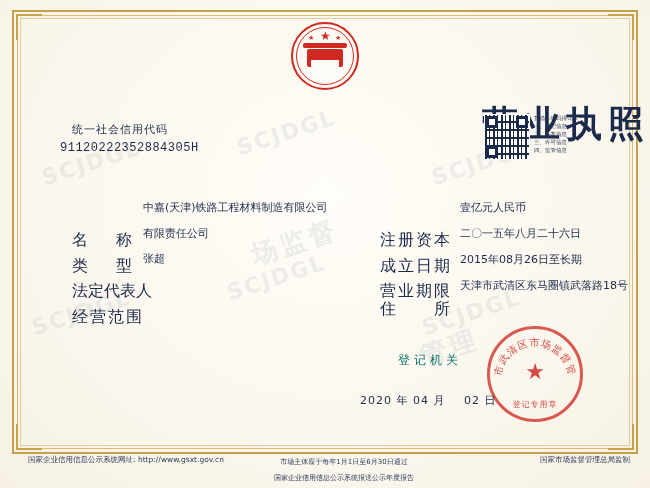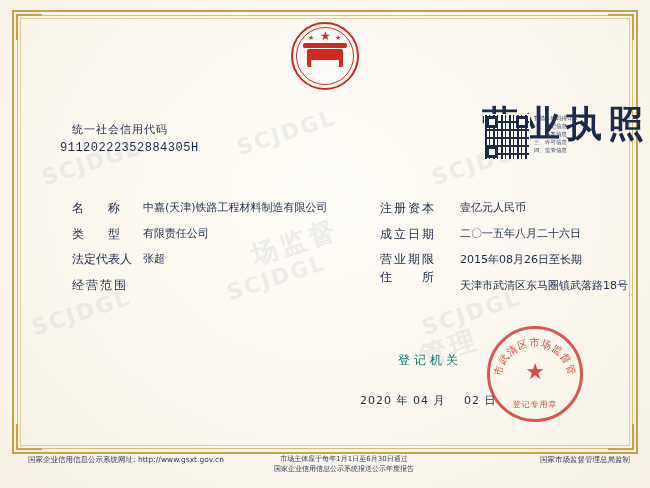--- a/index.html
+++ b/index.html
@@ -211,24 +211,25 @@
     width: 60px;
     font-size: 5.5px;
     line-height: 8px;
     color: #2b3a57;
     letter-spacing: 0px;
   }
 
   
   .field-label {
     position: absolute;
-    font-size: 12px;
+    font-size: 16px;
     color: #1b2a4a;
     letter-spacing: 6px;
     font-weight: normal;
+    margin-top: 30px;
   }
   .field-value {
     position: absolute;
     font-size: 11px;
     color: #1b2a4a;
   }
   .field-value.small {
     font-size: 8.5px;
     line-height: 11.5px;
     letter-spacing: 0px;
@@ -303,21 +304,21 @@
     color: #2b3a57;
     line-height: 11px;
   }
   .footer-center {
     position: absolute;
     left: 236px; top: 0;
     width: 200px;
     text-align: center;
     font-size: 7px;
     color: #2b3a57;
-    line-height: 10px;
+    line-height: 16px;
   }
   .footer-right {
     position: absolute;
     right: 20px; top: 0;
     font-size: 7.5px;
     color: #2b3a57;
     line-height: 11px;
   }
 </style>
 </head>

